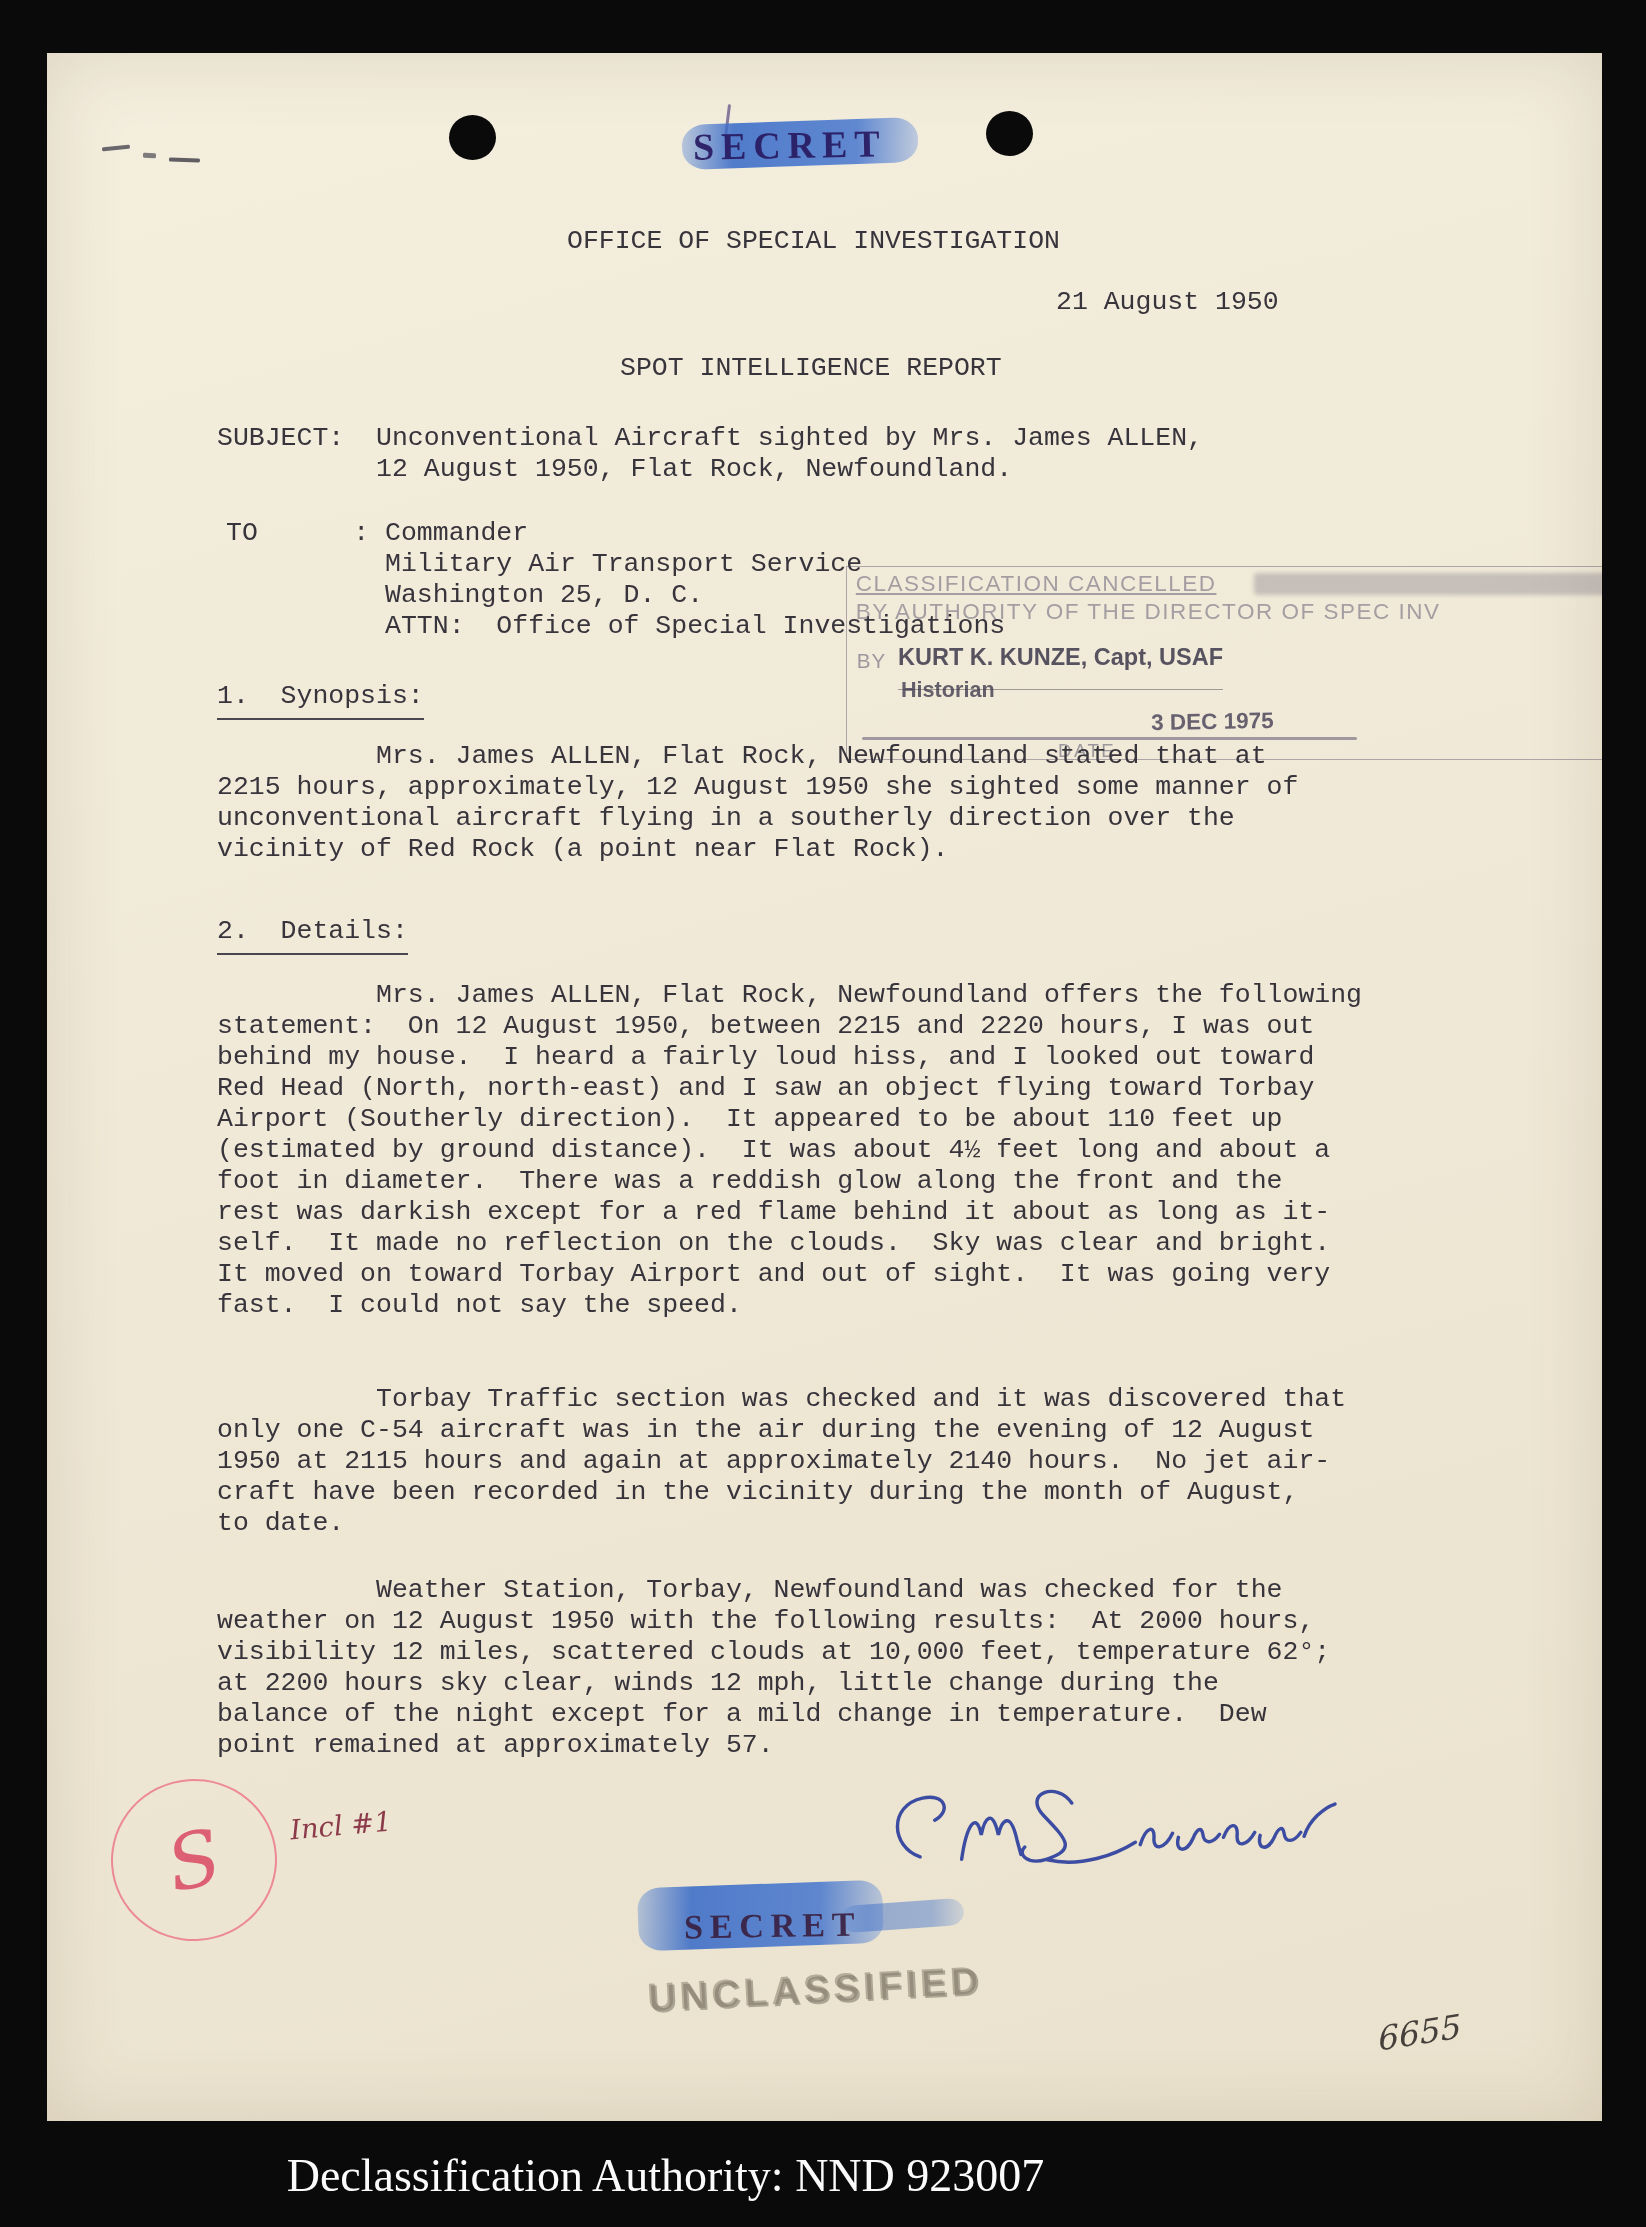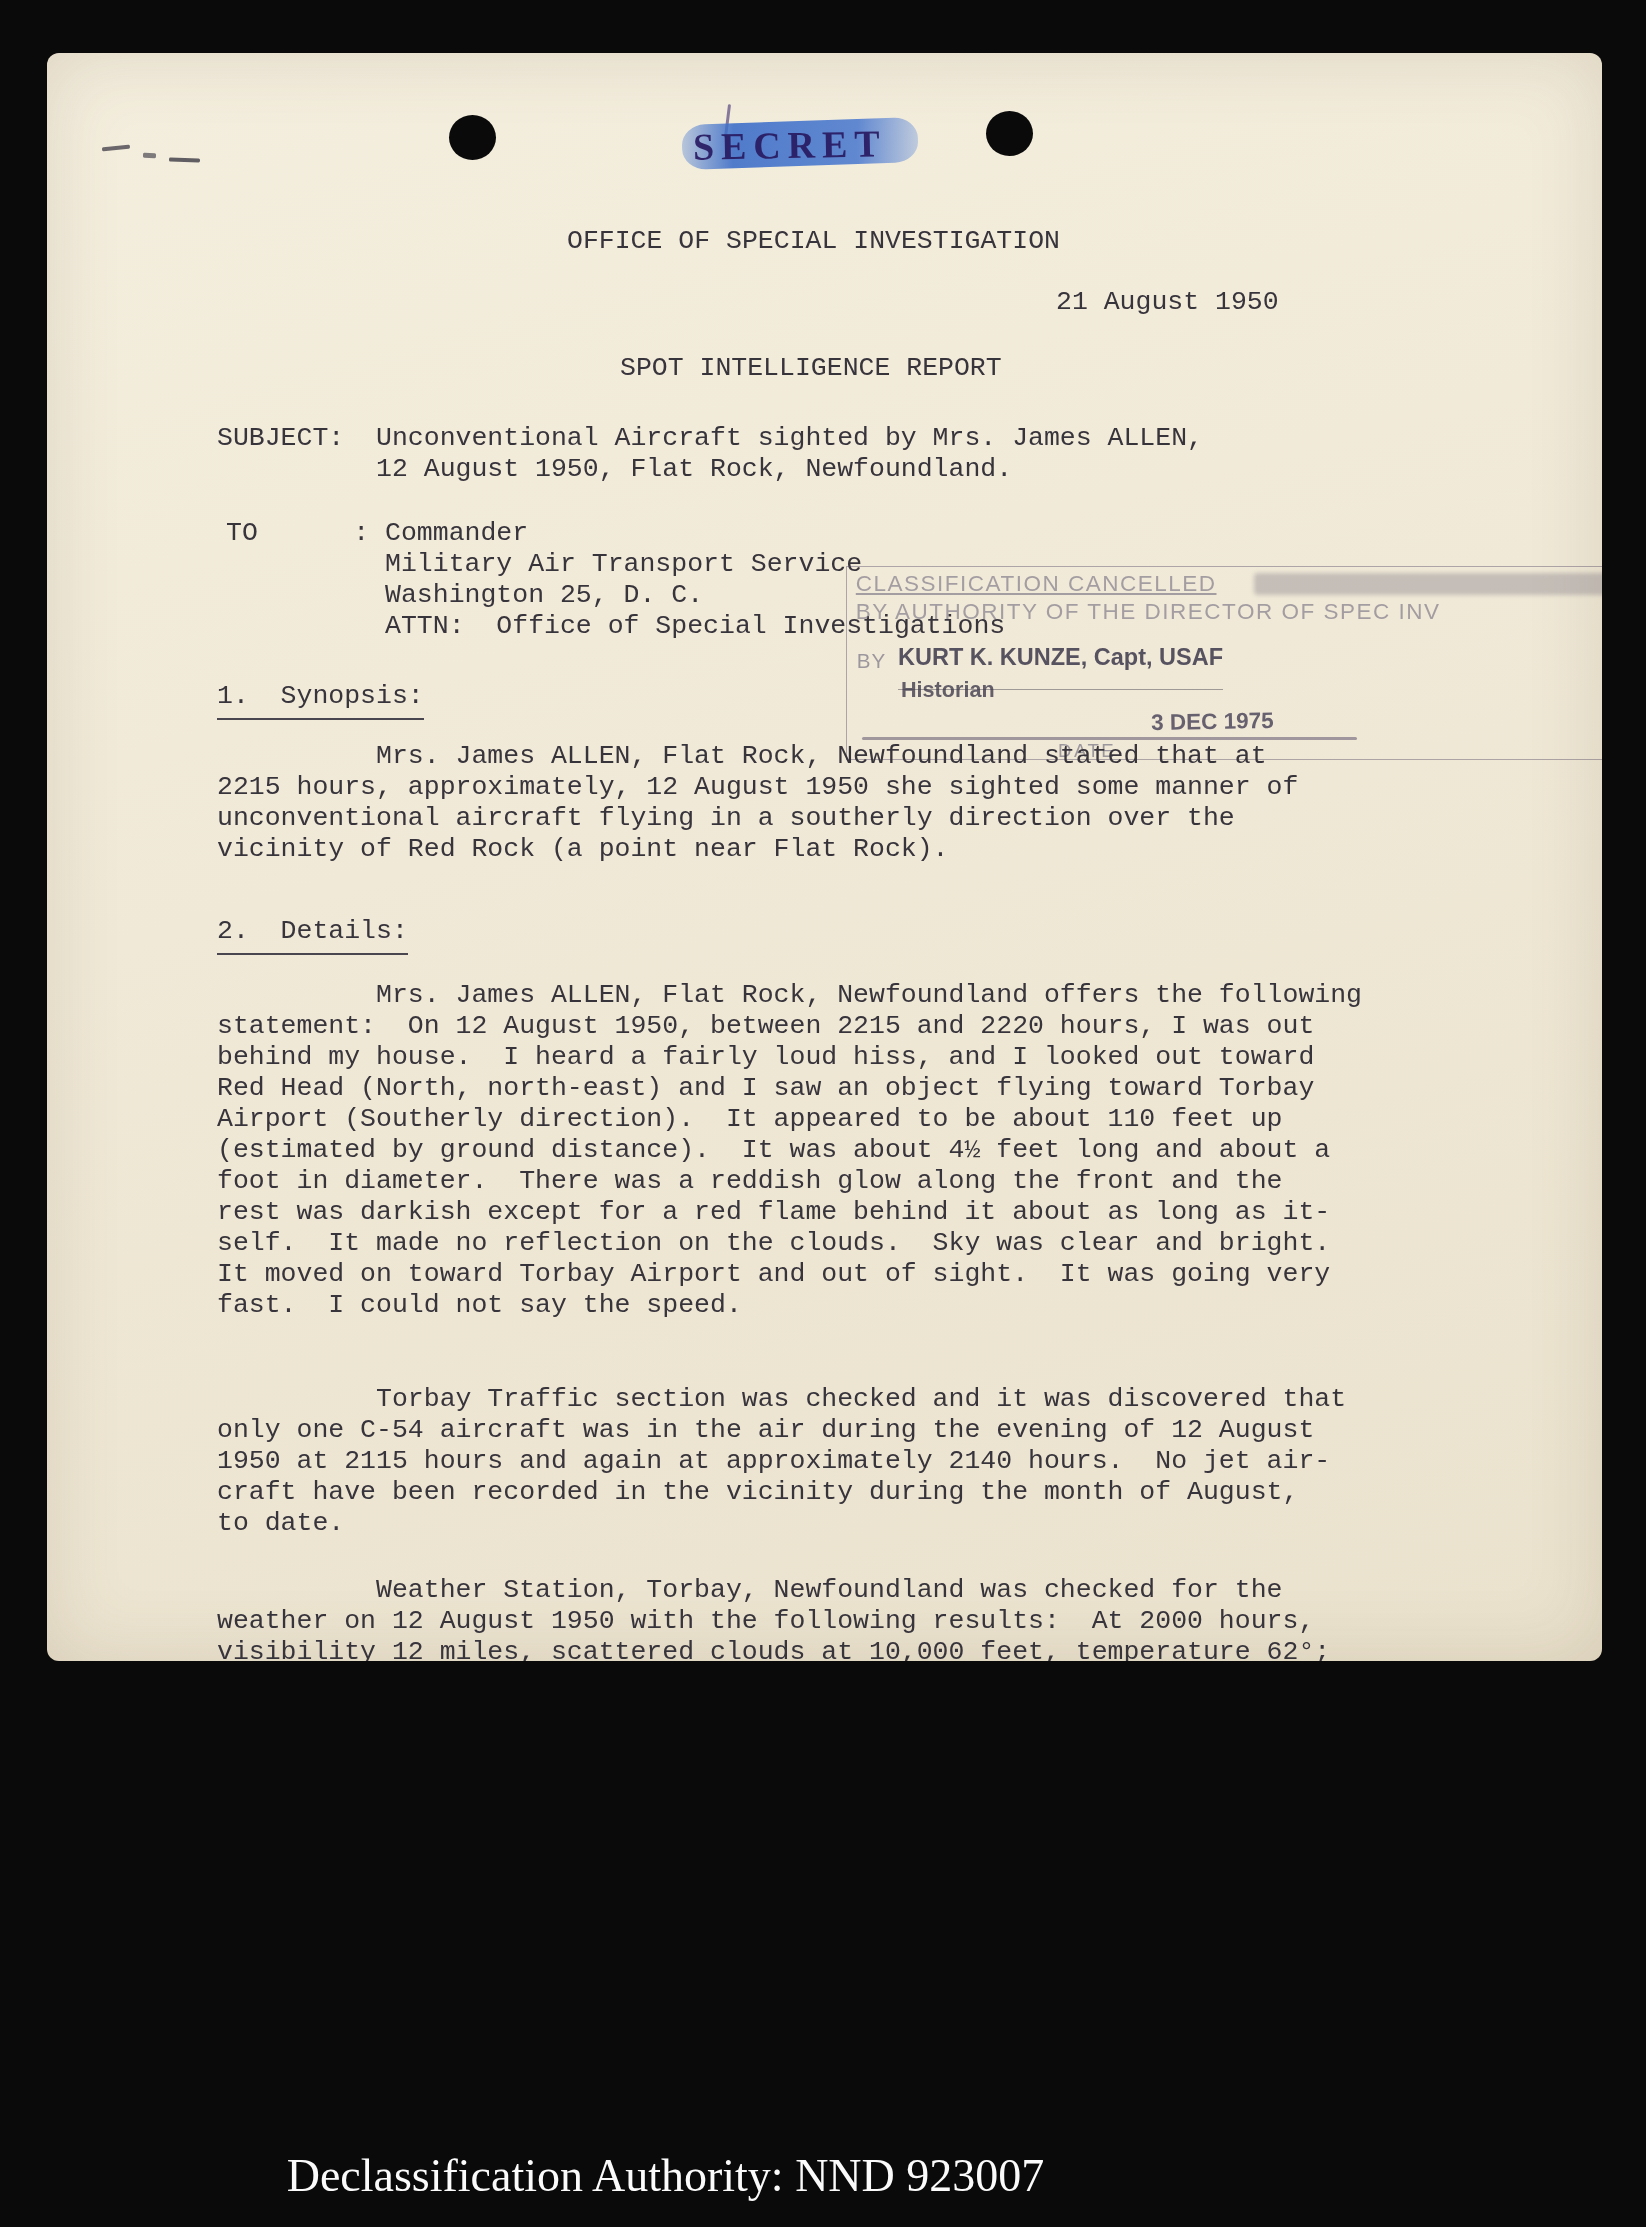--- a/index.html
+++ b/index.html
@@ -1,20 +1,20 @@
 <!DOCTYPE html>
 <html style="font-size:7.8px"><head>
 <meta charset="utf-8">
 <style>
   html,body{margin:0;padding:0;background:#000;}
   .page{position:relative;width:1647px;height:2227px;background:#0a0a0a;overflow:hidden;
         font-family:"Liberation Mono",monospace;}
-  .paper{position:absolute;left:47px;top:53px;width:1555px;height:1608px;
+  .paper{position:absolute;left:47px;top:53px;width:1555px;height:2068px;
          background:linear-gradient(165deg,#f4eede 0%,#f0e9d7 45%,#eae2cd 100%);
-         box-shadow:inset 0 0 74px rgba(110,90,60,.16);overflow:hidden;border-radius:12px;}
+         box-shadow:inset 0 0 74px rgba(110,90,60,.16);overflow:hidden;}
   .mono{position:absolute;white-space:pre;font-size:26.5px;line-height:31px;color:#38343c;}
   .heading-underline{border-bottom:2px solid #4a4650;padding-bottom:7px;}
   .hole{position:absolute;width:47px;height:45px;border-radius:50%;background:#0a0a0a;}
   .pen-mark{position:absolute;background:#302d3a;border-radius:1.5px;}
 
   
   .marker{position:absolute;border-radius:23.5px/20.6px;
           background:linear-gradient(93deg,rgba(100,142,216,.40),rgba(58,108,200,.88) 22%,
                      rgba(64,114,206,.82) 74%,rgba(112,150,222,.38));}
   .secret-text{position:absolute;font-family:"Liberation Serif",serif;font-weight:700;

